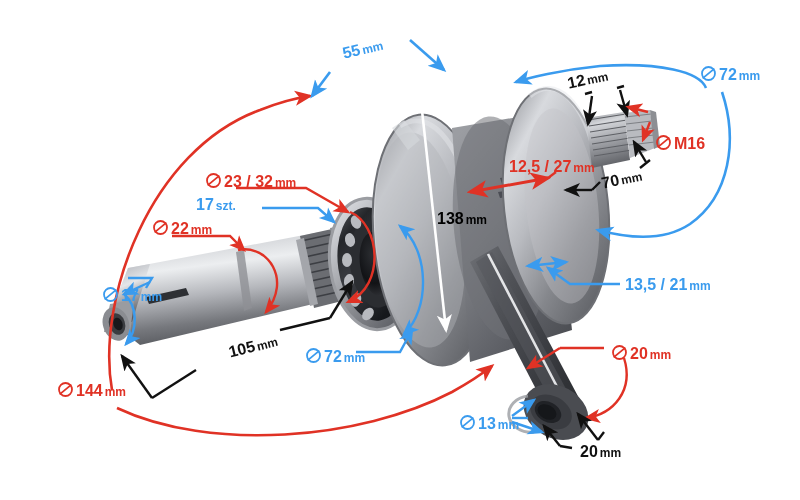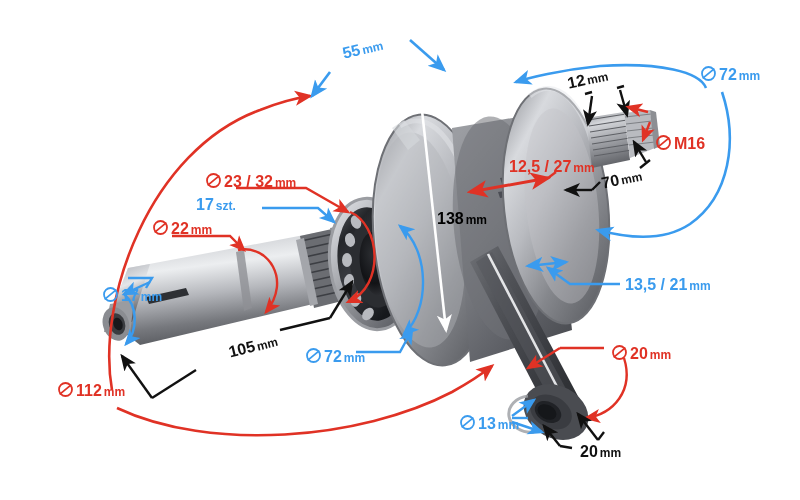--- a/index.html
+++ b/index.html
@@ -366,21 +366,21 @@
         </svg>
     </span><span class="num">20</span><span class="unit">mm</span>
   </div>
 
   <div class="lbl red" style="left:57px;top:381px;">
     <span class="dia">
       <svg width="17" height="17" viewBox="0 0 17 17">
           <circle cx="8.5" cy="8.5" r="6.5" fill="none" stroke="#e03225" stroke-width="1.8"></circle>
           <line x1="2.6" y1="13.4" x2="14.4" y2="3.6" stroke="#e03225" stroke-width="1.8"></line>
         </svg>
-    </span><span class="num">112</span><span class="unit">mm</span>
+    </span><span class="num">144</span><span class="unit">mm</span>
   </div>
 
   <div class="lbl blue" style="left:459px;top:414px;">
     <span class="dia">
       <svg width="17" height="17" viewBox="0 0 17 17">
           <circle cx="8.5" cy="8.5" r="6.5" fill="none" stroke="#3a9bee" stroke-width="1.8"></circle>
           <line x1="2.6" y1="13.4" x2="14.4" y2="3.6" stroke="#3a9bee" stroke-width="1.8"></line>
         </svg>
     </span><span class="num">13</span><span class="unit">mm</span>
   </div>

